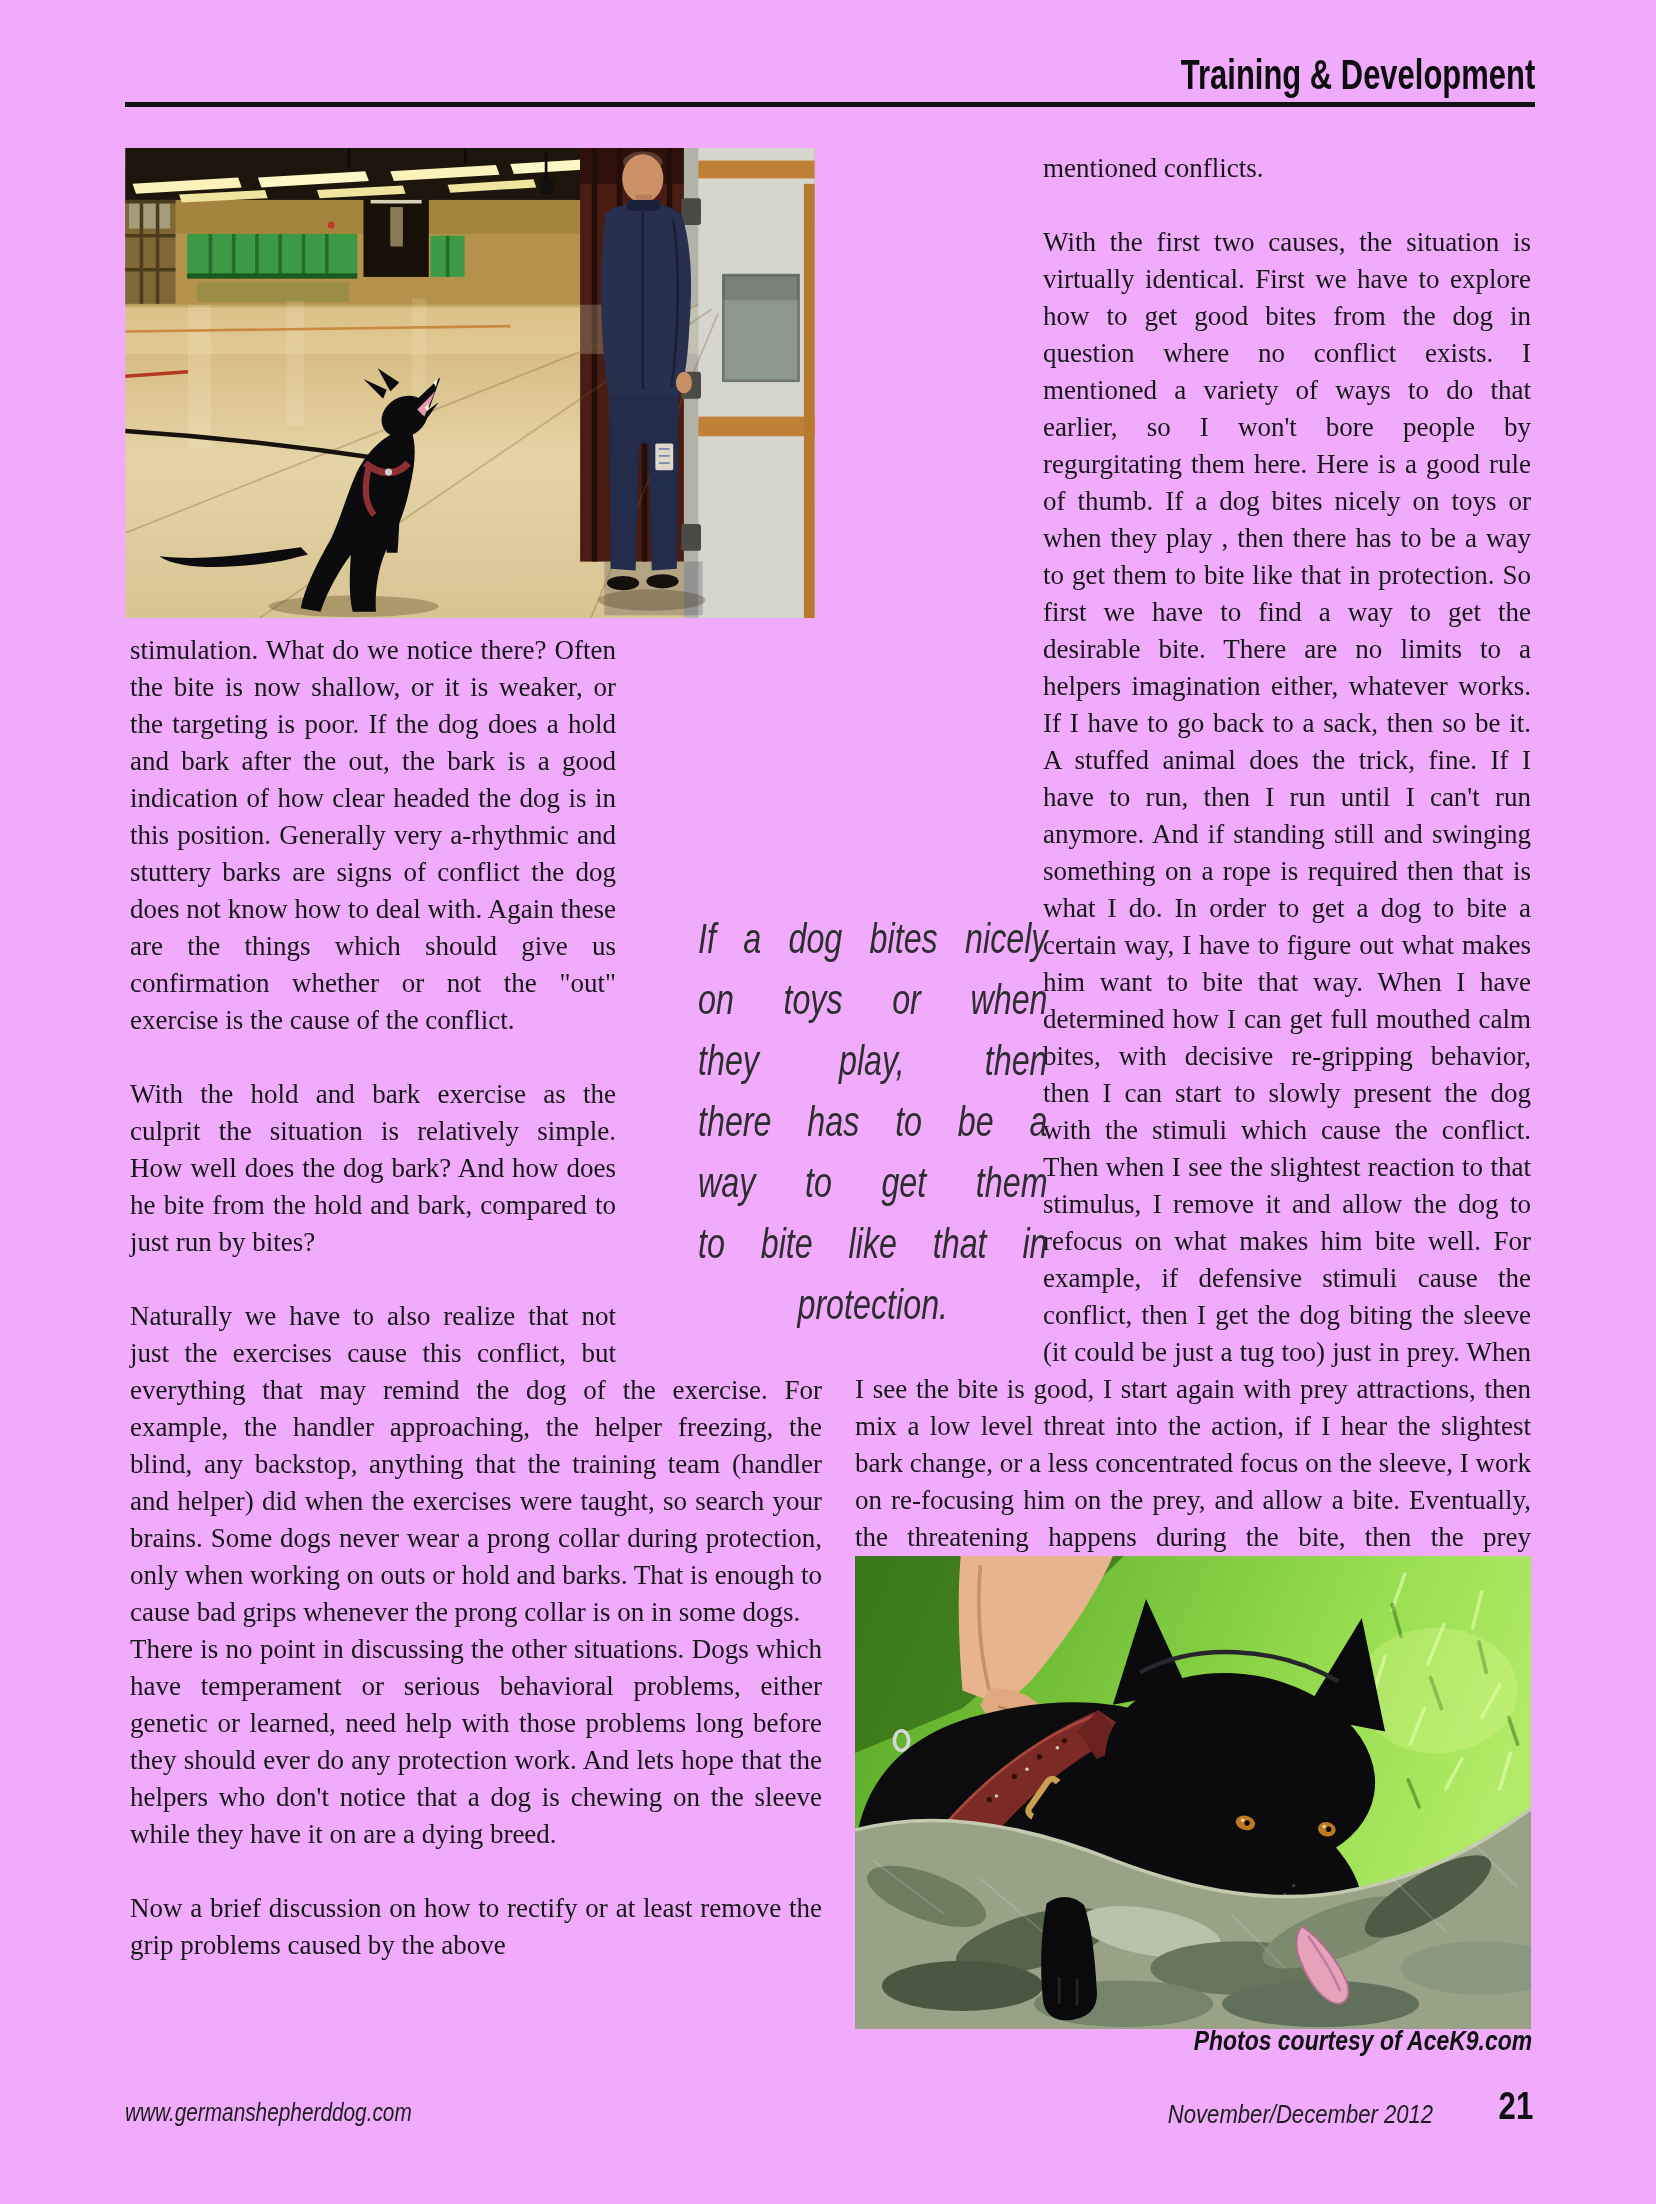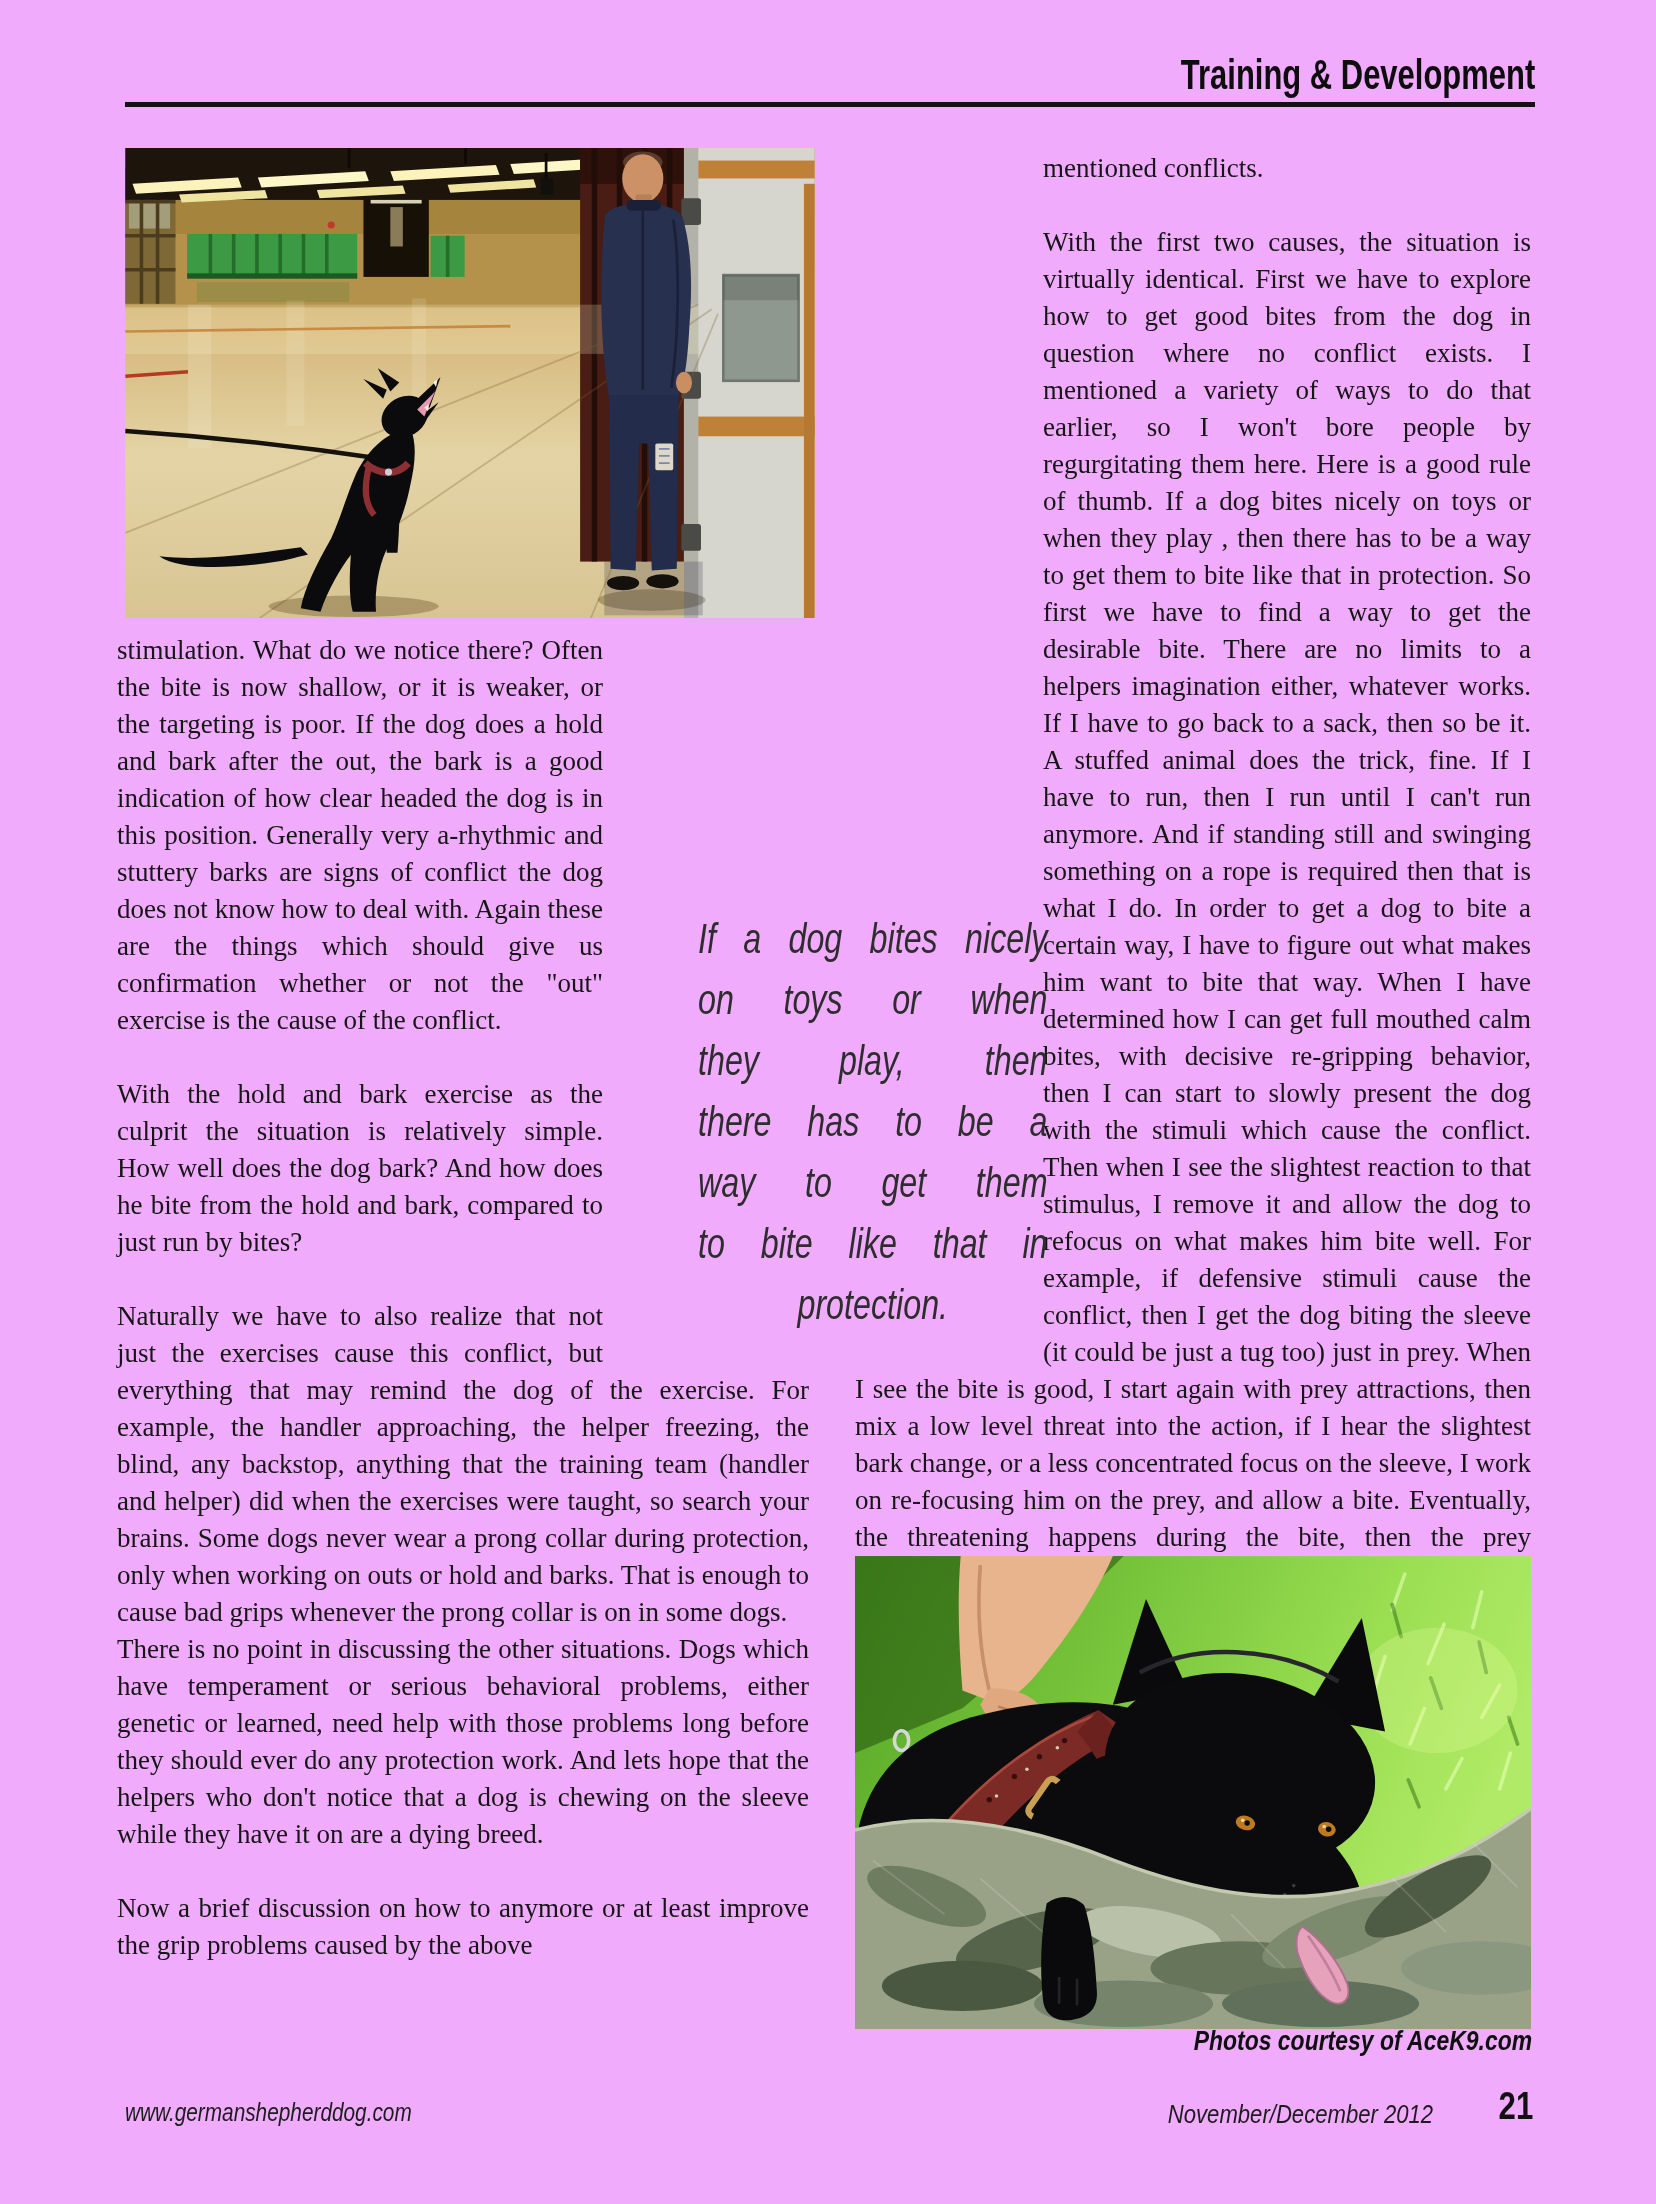--- a/index.html
+++ b/index.html
@@ -9,21 +9,21 @@
   #section-title-wrap{position:absolute;right:122px;top:50px;white-space:nowrap;}
   #section-title-wrap span{display:inline-block;transform:scaleX(.72);transform-origin:right center;
         font-family:"Liberation Sans",sans-serif;font-weight:700;font-size:43px;color:#0d0d0d;letter-spacing:0px;}
   #header-rule{position:absolute;left:125px;top:102px;width:1410px;height:4.5px;background:#121212;}
   
   .photo{position:absolute;display:block;}
   #photo-top{left:125px;top:148px;width:690px;height:470px;}
   #photo-bottom{left:855px;top:1556px;width:676px;height:473px;}
   
   .col{position:absolute;text-align:justify;font-size:27px;line-height:37px;color:#161616;}
-  #left-col{left:117px;top:632px;width:692px;}
+  #left-col{left:130px;top:632px;width:692px;}
   #right-col{left:855px;top:150px;width:676px;}
   .col p{margin:0 0 37px 0;}
   .col p.tight{margin-bottom:0;}
   #quote-spacer-left{float:right;width:206px;height:452px;margin-top:257px;}
   #quote-spacer-right{float:left;width:188px;height:452px;margin-top:745px;}
   
   #pull-quote{position:absolute;left:654px;top:908px;width:349px;margin-left:44px;}
   .pq-line{width:466px;height:61px;transform:scaleX(.75);transform-origin:left center;
         font-family:"Liberation Sans",sans-serif;font-style:italic;font-weight:400;
         font-size:43px;line-height:61px;color:#2d2d2d;
@@ -160,21 +160,21 @@
       <circle cx="294" cy="362" r="4" fill="#cfcfd4"></circle>
     </g>
   </svg>
 
   <div id="left-col" class="col">
     <div id="quote-spacer-left"></div>
     <p>stimulation. What do we notice there? Often the bite is now shallow, or it is weaker, or the targeting is poor. If the dog does a hold and bark after the out, the bark is a good indication of how clear headed the dog is in this position. Generally very a-rhythmic and stuttery barks are signs of conflict the dog does not know how to deal with. Again these are the things which should give us confirmation whether or not the "out" exercise is the cause of the conflict.</p>
     <p>With the hold and bark exercise as the culprit the situation is relatively simple. How well does the dog bark? And how does he bite from the hold and bark, compared to just run by bites?</p>
     <p class="tight">Naturally we have to also realize that not just the exercises cause this conflict, but everything that may remind the dog of the exercise. For example, the handler approaching, the helper freezing, the blind, any backstop, anything that the training team (handler and helper) did when the exercises were taught, so search your brains. Some dogs never wear a prong collar during protection, only when working on outs or hold and barks. That is enough to cause bad grips whenever the prong collar is on in some dogs.</p>
     <p>There is no point in discussing the other situations. Dogs which have temperament or serious behavioral problems, either genetic or learned, need help with those problems long before they should ever do any protection work. And lets hope that the helpers who don't notice that a dog is chewing on the sleeve while they have it on are a dying breed.</p>
-    <p class="tight">Now a brief discussion on how to anymore or at least improve the grip problems caused by the above</p>
+    <p class="tight">Now a brief discussion on how to rectify or at least remove the grip problems caused by the above</p>
   </div>
 
   <div id="right-col" class="col">
     <div id="quote-spacer-right"></div>
     <p>mentioned conflicts.</p>
     <p class="tight">With the first two causes, the situation is virtually identical. First we have to explore how to get good bites from the dog in question where no conflict exists. I mentioned a variety of ways to do that earlier, so I won't bore people by regurgitating them here. Here is a good rule of thumb. If a dog bites nicely on toys or when they play , then there has to be a way to get them to bite like that in protection. So first we have to find a way to get the desirable bite. There are no limits to a helpers imagination either, whatever works. If I have to go back to a sack, then so be it. A stuffed animal does the trick, fine. If I have to run, then I run until I can't run anymore. And if standing still and swinging something on a rope is required then that is what I do. In order to get a dog to bite a certain way, I have to figure out what makes him want to bite that way. When I have determined how I can get full mouthed calm bites, with decisive re-gripping behavior, then I can start to slowly present the dog with the stimuli which cause the conflict. Then when I see the slightest reaction to that stimulus, I remove it and allow the dog to refocus on what makes him bite well. For example, if defensive stimuli cause the conflict, then I get the dog biting the sleeve (it could be just a tug too) just in prey. When I see the bite is good, I start again with prey attractions, then mix a low level threat into the action, if I hear the slightest bark change, or a less concentrated focus on the sleeve, I work on re-focusing him on the prey, and allow a bite. Eventually, the threatening happens during the bite, then the prey attraction has to trigger the re-grip. I discussed this already in previous articles under countering and</p>
   </div>
 
   <div id="pull-quote">
     <div class="pq-line">If a dog bites nicely</div>

